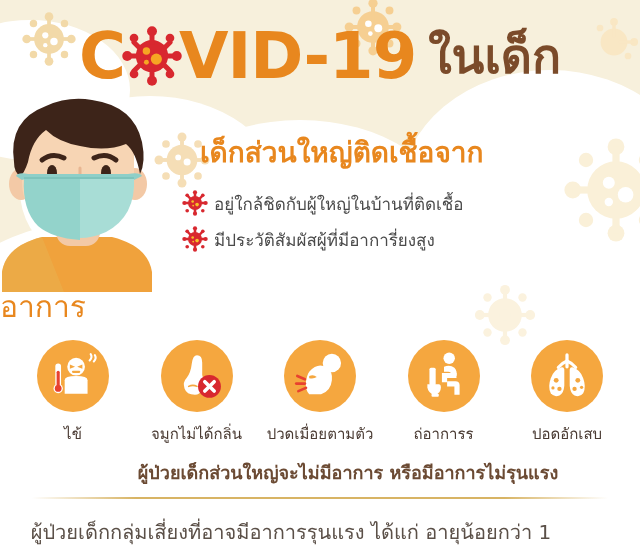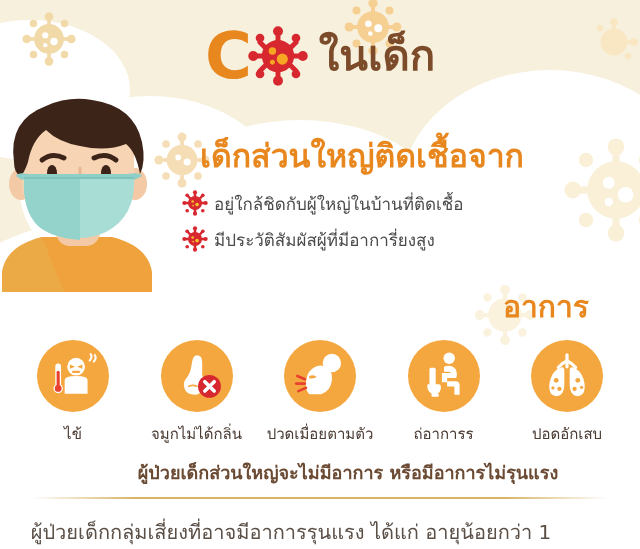--- a/index.html
+++ b/index.html
@@ -76,42 +76,42 @@
   }
   .t-vid {
     font-size: 64px;
     font-weight: bold;
     color: #e8871e;
     letter-spacing: -1px;
     line-height: 1;
     margin-left: -2px;
   }
   .t-thai {
-    font-size: 42px;
+    font-size: 48px;
     font-weight: bold;
     color: #7b4b2a;
     line-height: 1;
     margin-left: 12px;
   }
 
   
   .child {
     position: absolute;
     left: -6px;
     top: 96px;
     width: 172px;
     height: 196px;
   }
 
   
   .source-head {
     position: absolute;
     left: 200px;
     top: 130px;
-    font-size: 32px;
+    font-size: 28px;
     font-weight: bold;
     color: #e8871e;
     white-space: nowrap;
   }
   .bullet-list {
     position: absolute;
     left: 182px;
     top: 185px;
     width: 420px;
   }
@@ -131,23 +131,23 @@
     color: #4a4a4a;
     white-space: nowrap;
   }
 
   
   .symptoms-head {
     position: absolute;
     left: 0;
     top: 283px;
     width: 589px;
-    text-align: right;
+    text-align: left;
     font-size: 30px;
-    font-weight: bold;
+    font-weight: normal;
     color: #e8871e;
   }
   .symptom-row {
     position: absolute;
     left: 14px;
     top: 340px;
     width: 612px;
     display: flex;
     justify-content: space-between;
   }
@@ -365,20 +365,21 @@
           <rect x="70" y="58" width="8" height="22" rx="3" transform="rotate(-45 74 69)"></rect>
             <circle cx="79" cy="79" r="7"></circle>
         </g>
         <g fill="#f6a623">
           <circle cx="41" cy="42" r="6"></circle>
           <circle cx="57" cy="55" r="9"></circle>
           <circle cx="41" cy="60" r="4"></circle>
         </g>
       </svg>
     </span>
+    <span class="t-vid">VID-19</span>
     <span class="t-thai">ในเด็ก</span>
   </div>
 
   <svg class="child" viewBox="0 0 172 196">
 
     <path d="M8 196 L8 176 Q12 150 48 141 L118 141 Q154 150 158 176 L158 196 Z" fill="#f0a23c"></path>
     <path d="M48 141 Q70 196 70 196 L8 196 L8 176 Q12 150 48 141 Z" fill="#eab14f" opacity="0.55"></path>
 
     <rect x="62" y="116" width="44" height="34" rx="14" fill="#f3c9a6"></rect>
 

